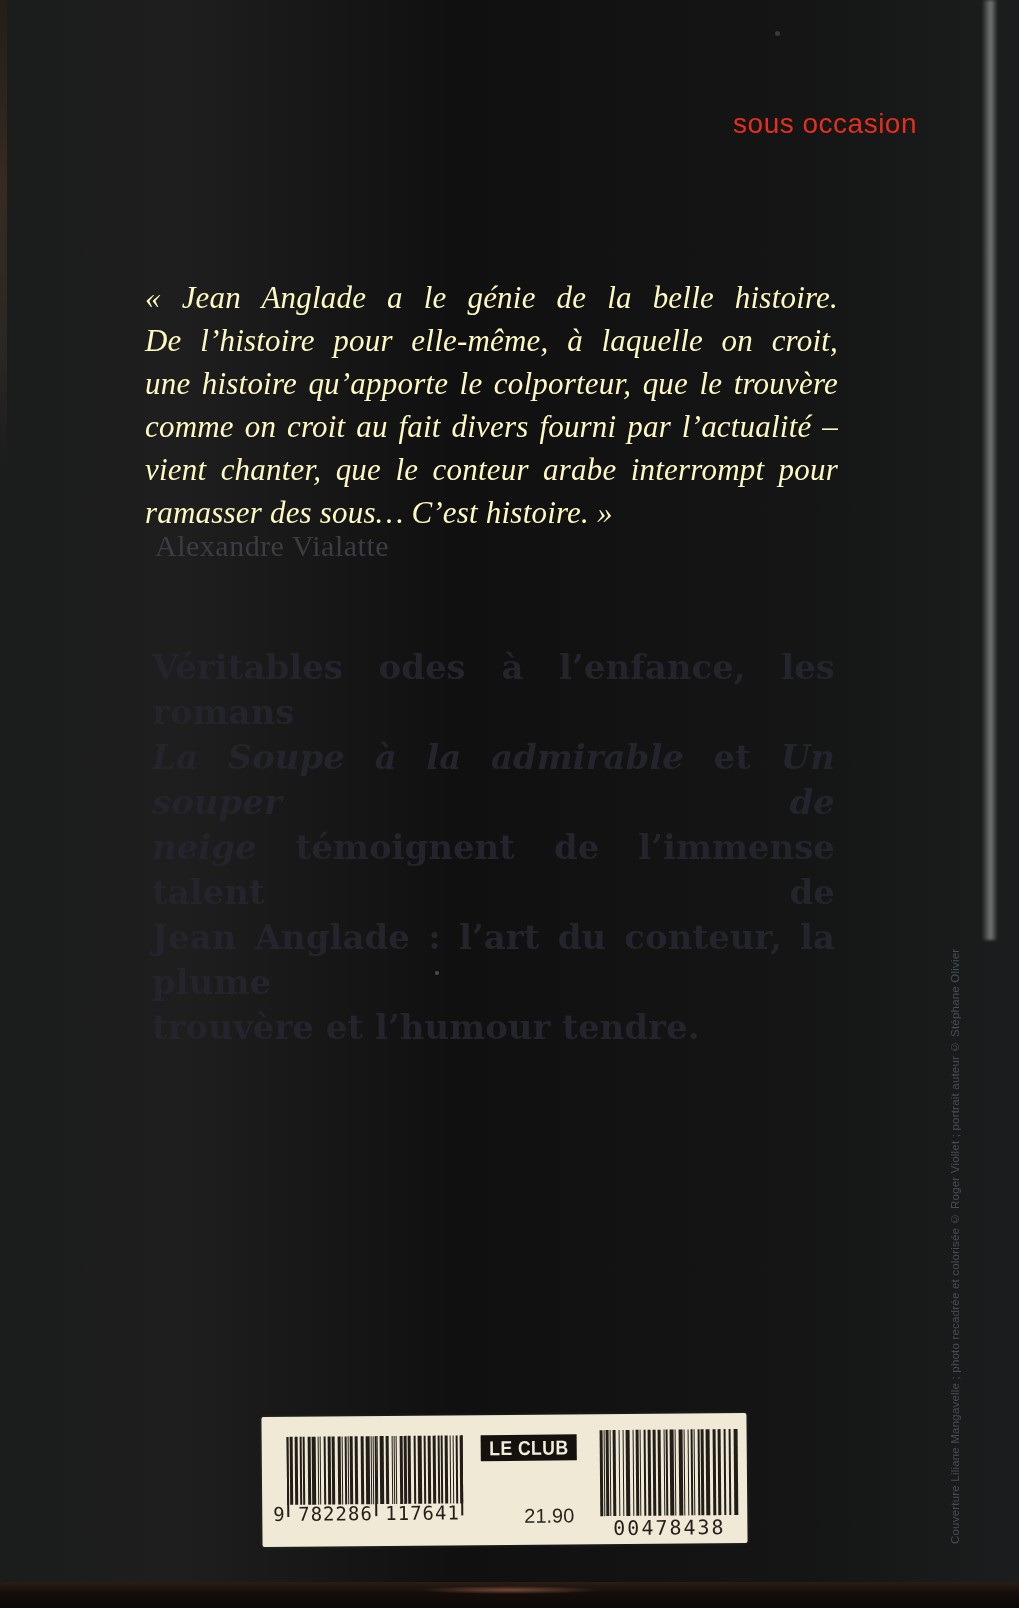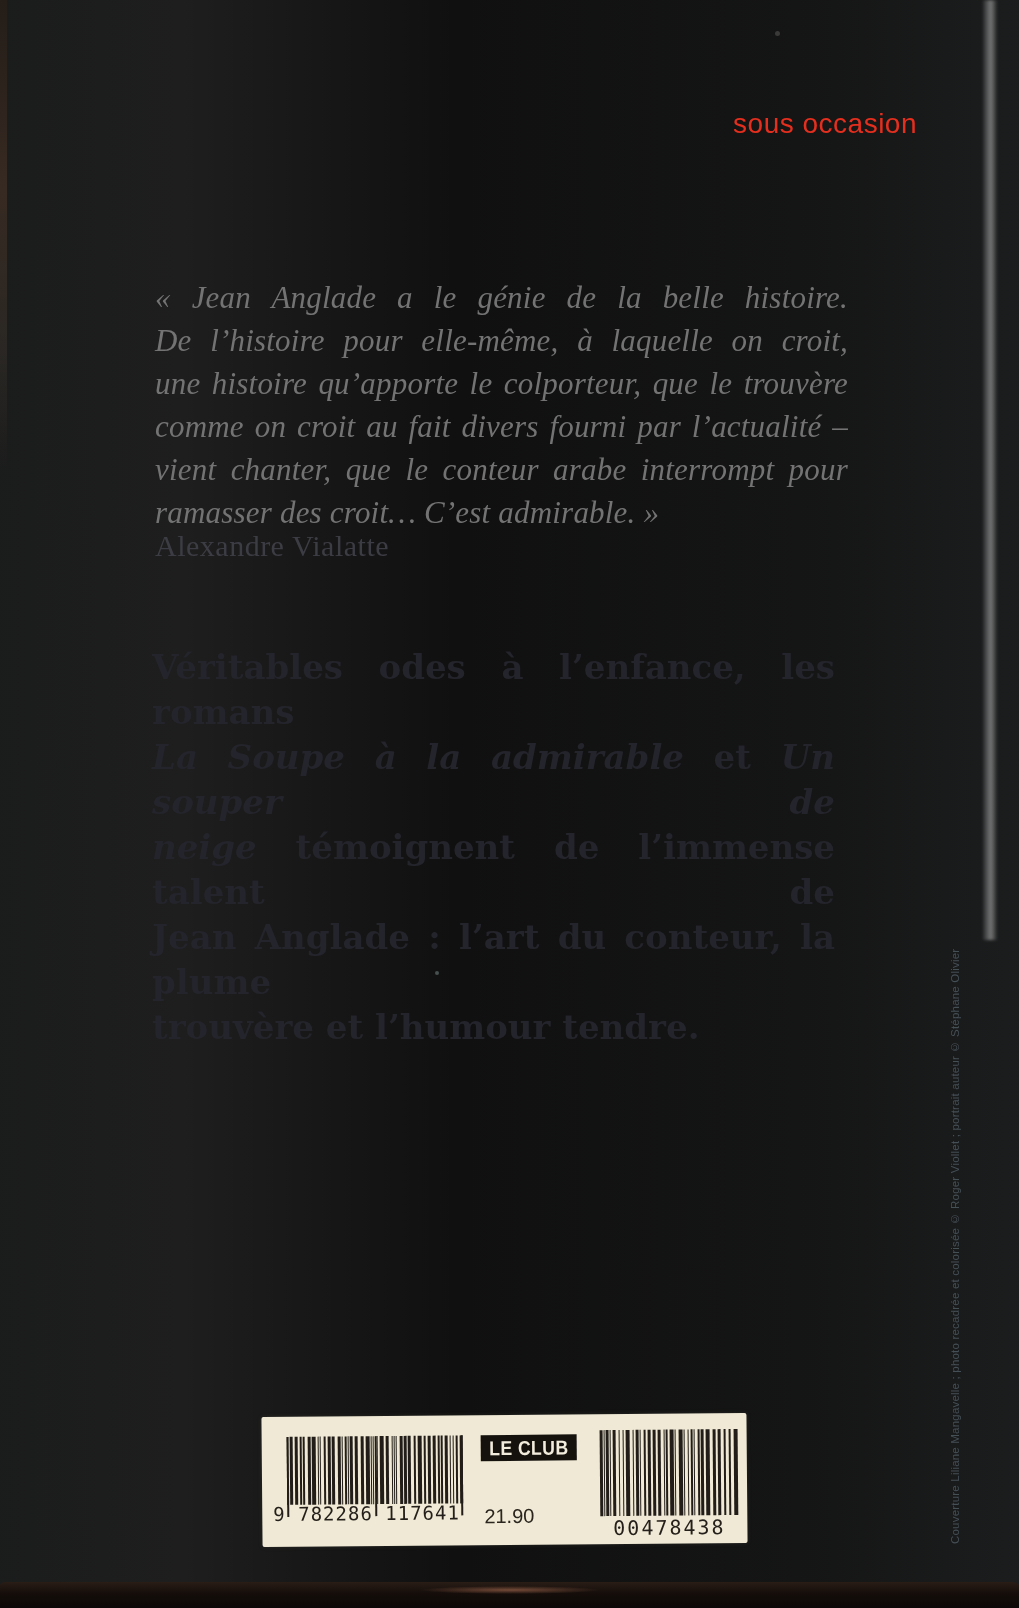--- a/index.html
+++ b/index.html
@@ -21,22 +21,22 @@
 
   
   .stamp{
     position:absolute;top:108px;right:102px;
     font-family:"Liberation Sans",sans-serif;font-size:28px;letter-spacing:.5px;
     color:#e52f1e;
   }
 
   
   .quote{
-    position:absolute;left:155px;top:276px;width:693px;
-    font-style:italic;font-size:31px;line-height:43px;color:#737373;
+    position:absolute;left:145px;top:276px;width:693px;
+    font-style:italic;font-size:31px;line-height:43px;color:#fef9c3;
     letter-spacing:.2px;
   }
   .jline{text-align:justify;text-align-last:justify;}
   .lline{text-align:left;}
   .attribution{
     position:absolute;left:155px;top:529px;width:693px;text-align:left;
     font-size:30px;color:#3c3c44;letter-spacing:.5px;
   }
 
   
@@ -71,21 +71,21 @@
     font-family:"DejaVu Sans Mono",monospace;font-size:19px;color:#241f1a;
     letter-spacing:1px;white-space:pre;
   }
   .club-logo{
     position:absolute;left:219px;top:20px;width:96px;height:26px;
     background:#15120e;color:#f2ecdc;display:flex;align-items:center;justify-content:center;
     font-family:"Liberation Sans",sans-serif;font-weight:bold;font-size:20px;
   }
   .club-logo span{transform:scaleX(.88);letter-spacing:.5px;}
   .price{
-    position:absolute;left:222px;top:90px;width:90px;text-align:left;
+    position:absolute;left:222px;top:90px;width:90px;text-align:right;
     font-family:"Liberation Sans",sans-serif;font-size:20px;color:#2a251f;
   }
   .code{position:absolute;left:338px;top:16px;width:138px;height:86px;}
   .code-digits{
     position:absolute;left:0;top:86px;width:138px;text-align:center;
     font-family:"DejaVu Sans Mono",monospace;font-size:20px;color:#241f1a;
     letter-spacing:2px;
   }
 
   
@@ -118,21 +118,21 @@
 <div id="photo">
 
   <div class="stamp">sous occasion</div>
 
   <div class="quote">
     <div class="jline">« Jean Anglade a le génie de la belle histoire.</div>
     <div class="jline">De l’histoire pour elle-même, à laquelle on croit,</div>
     <div class="jline">une histoire qu’apporte le colporteur, que le trouvère</div>
     <div class="jline">comme on croit au fait divers fourni par l’actualité –</div>
     <div class="jline">vient chanter, que le conteur arabe interrompt pour</div>
-    <div class="lline">ramasser des croit… C’est admirable. »</div>
+    <div class="lline">ramasser des sous… C’est histoire. »</div>
   </div>
 
   <div class="attribution">Alexandre Vialatte</div>
 
   <div class="blurb">
     <div class="jline"><span>Véritables odes à l’enfance, les romans</span></div>
     <div class="jline"><span class="it">La Soupe à la admirable</span><span> et </span><span class="it">Un souper de</span></div>
     <div class="jline"><span class="it">neige</span><span> témoignent de l’immense talent de</span></div>
     <div class="jline"><span>Jean Anglade : l’art du conteur, la plume</span></div>
     <div class="lline"><span>trouvère et l’humour tendre.</span></div>

